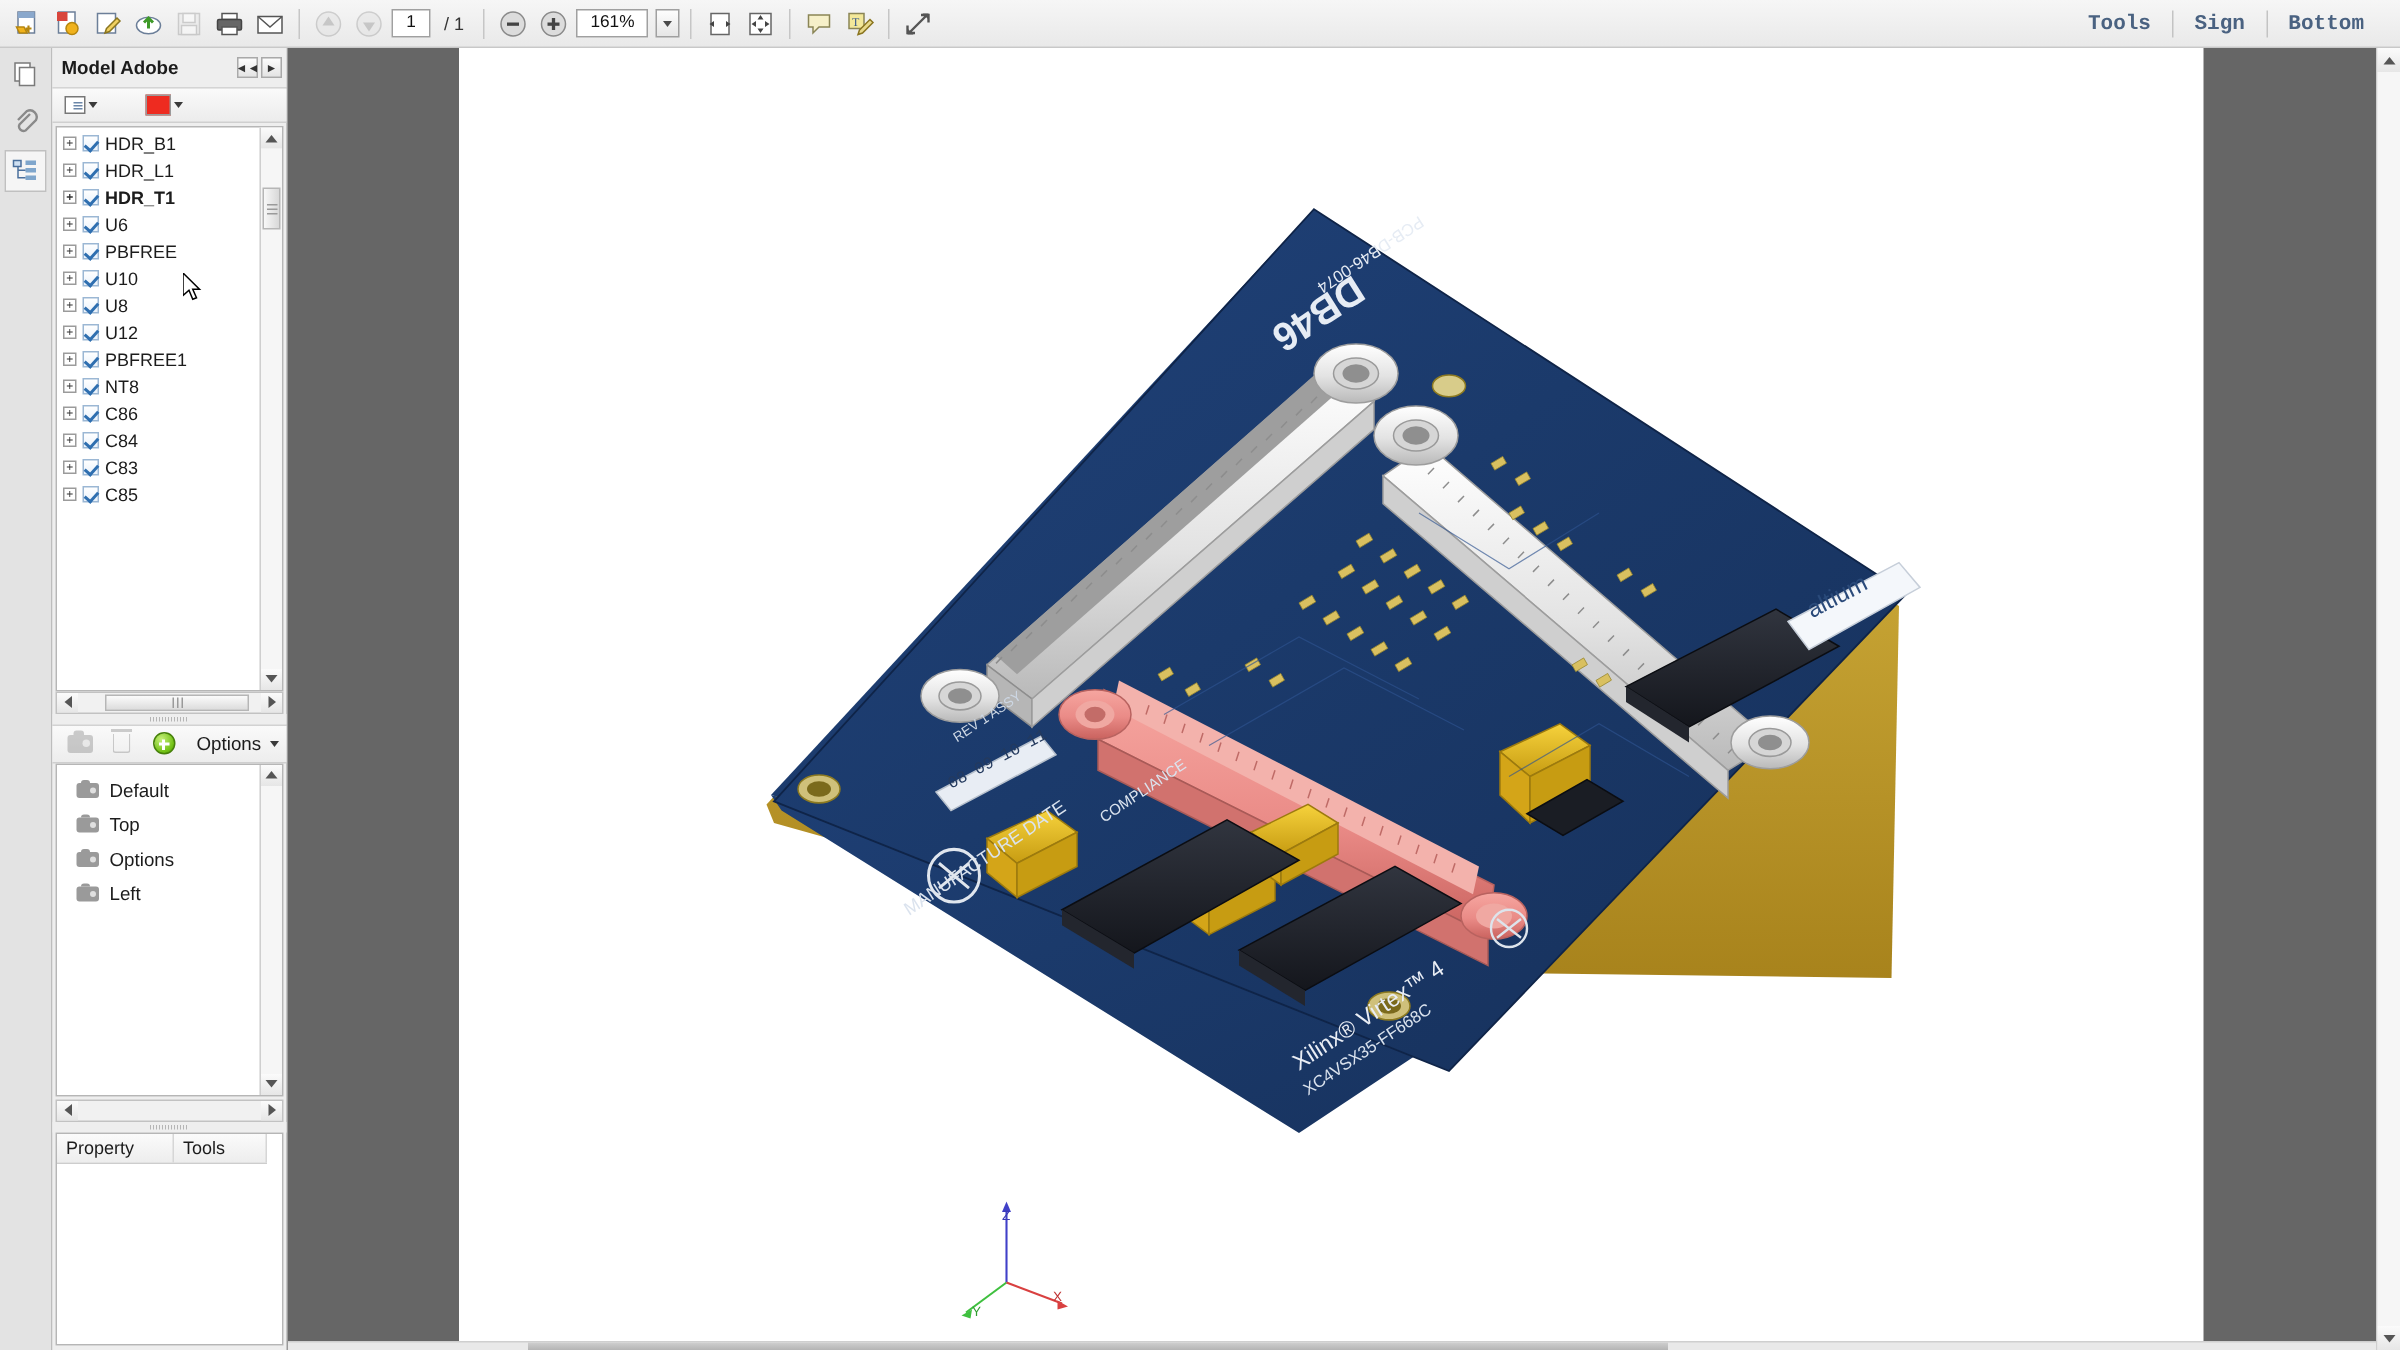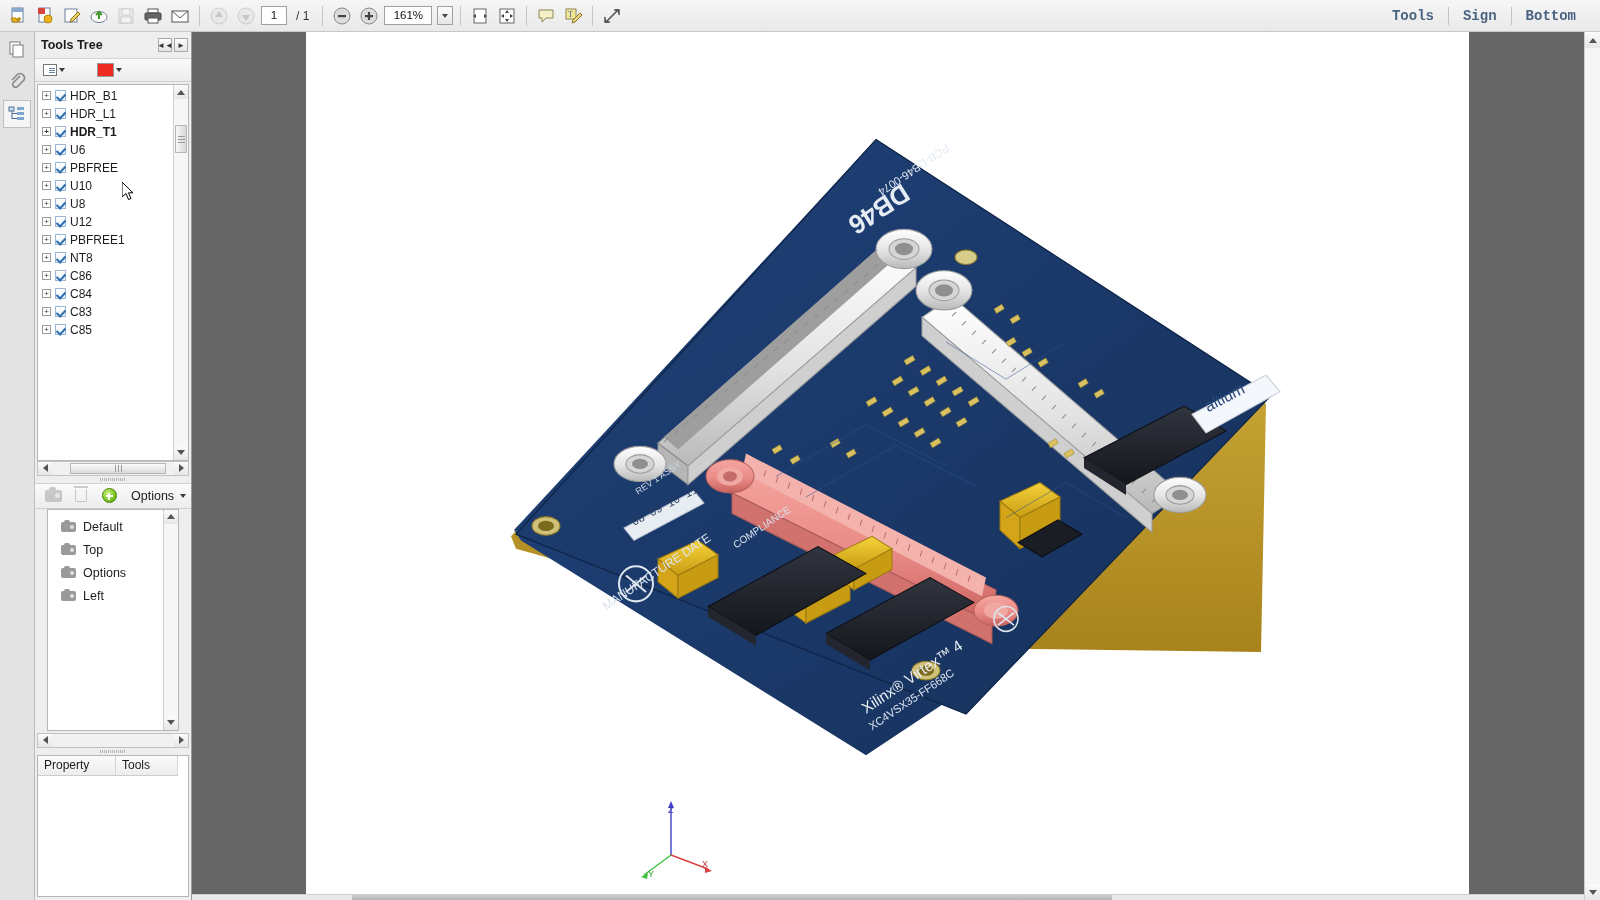--- a/index.html
+++ b/index.html
@@ -318,21 +318,21 @@
   }
   .plus-green:before, .plus-green:after {
     content:""; position:absolute; background:#fff;
   }
   .plus-green:before { left:3px; top:6px; width:7px; height:2px; }
   .plus-green:after  { left:5.5px; top:3.5px; width:2px; height:7px; }
   .options-label { font-size: 12.5px; color: #1b1b1b; margin-left:2px; }
 
   .views-area {
     flex: 0 0 222px; background: #fff;
-    border: 1px solid #b6b6b6; margin: 0 12px;
+    border: 1px solid #b6b6b6; margin: 0 2px;
     display: flex; overflow: hidden;
   }
   .views-list { flex:1 1 auto; padding-top: 6px; }
   .view-row {
     height: 23px; display:flex; align-items:center; gap:7px;
     padding-left: 13px; font-size: 12.5px; color:#1c1c1c;
   }
   .cam-sm {
     width: 15px; height: 10px; background:#9a9a9a; border-radius:2px; position:relative; flex:0 0 15px;
   }
@@ -572,21 +572,21 @@
           <rect x="10" y="8" width="7" height="3" fill="#7fa6cc"></rect>
           <rect x="10" y="13" width="7" height="3" fill="#7fa6cc"></rect>
           <path d="M5 7 v8 M5 9.5 h5 M5 14.5 h5" stroke="#4a6f9c" fill="none"></path>
         </svg>
       </div>
     </div>
 
     <div class="navpanel">
 
       <div class="nav-header">
-        <div class="nav-title">Tools Tree</div>
+        <div class="nav-title">Model Adobe</div>
         <div class="hdr-btn">◄◄</div>
         <div class="hdr-btn">►</div>
       </div>
 
       <div class="tree-toolbar">
         <div class="mini-btn">
           <div class="tree-glyph">
               <i></i>
               <i></i>
               <i></i>

